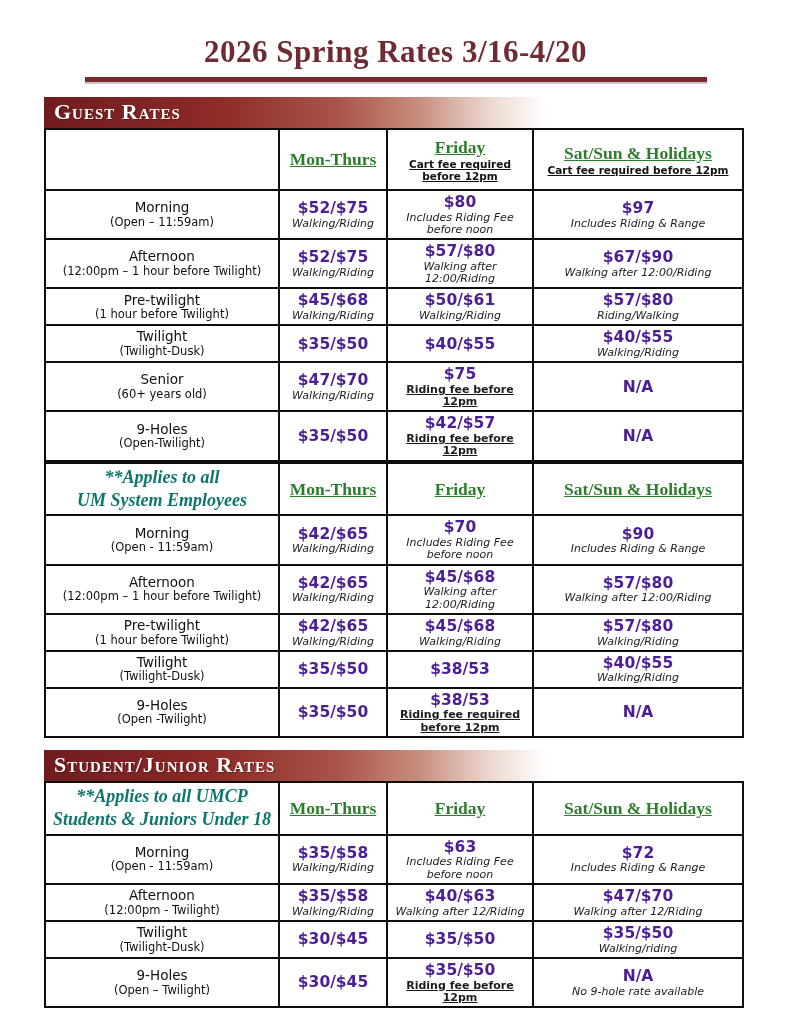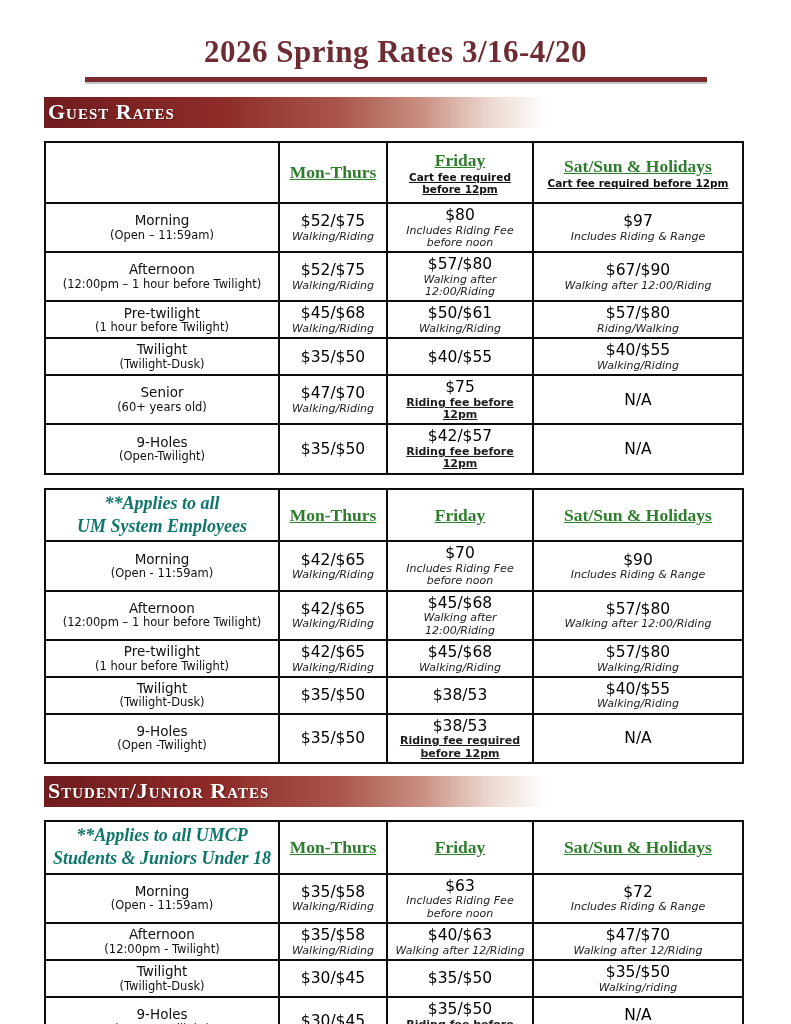--- a/index.html
+++ b/index.html
@@ -36,34 +36,34 @@
     background:linear-gradient(to right,
       #701c1f 0%, #8d2b28 25%, #a9544a 42%,
       #c98f80 54%, #ecd9d1 64%, #ffffff 72%, #ffffff 100%);
     color:#ffffff;
     font-family:"Liberation Serif", serif;
     font-variant:small-caps;
     font-weight:700;
     font-size:22px;
     line-height:30px;
     letter-spacing:1px;
-    padding-left:4px;
+    padding-left:10px;
     box-sizing:border-box;
     text-shadow:1px 1px 1px rgba(60,10,10,0.55);
   }
   .banner-guest   { margin-top:15px; }
   .banner-faculty { margin-top:11px; }
   .banner-student { margin-top:12px; }
 
   
   table.rates {
     border-collapse:collapse;
     table-layout:fixed;
     width:698px;
-    margin-top:13px;
+    margin-top:0;
     background:#fff;
   }
   table.rates td, table.rates th {
     border:2px solid #0d0d0d;
     padding:2px 4px;
     text-align:center;
     vertical-align:middle;
     overflow:hidden;
   }
   col.c-label { width:234px; }
@@ -101,24 +101,24 @@
     font-style:italic;
   }
   .corner-line:empty { display:none; }
 
   .row-label    { display:block; font-size:13.5px; line-height:1.15; color:#101010; }
   .row-sublabel { display:block; font-size:11.5px; line-height:1.15; color:#101010; }
   .row-sublabel:empty { display:none; }
 
   .price {
     display:block;
-    font-weight:400;
+    font-weight:700;
     font-size:15.5px;
     line-height:1.2;
-    color:#000000;
+    color:#4c1d95;
   }
   .note { display:block; font-size:11px; line-height:1.12; color:#1c1c1c; }
   .note.italic { font-style:italic; }
   .note.fee {
     font-size:11px;
     font-weight:600;
     text-decoration:underline;
     font-style:normal;
   }
   .note:empty { display:none; }

